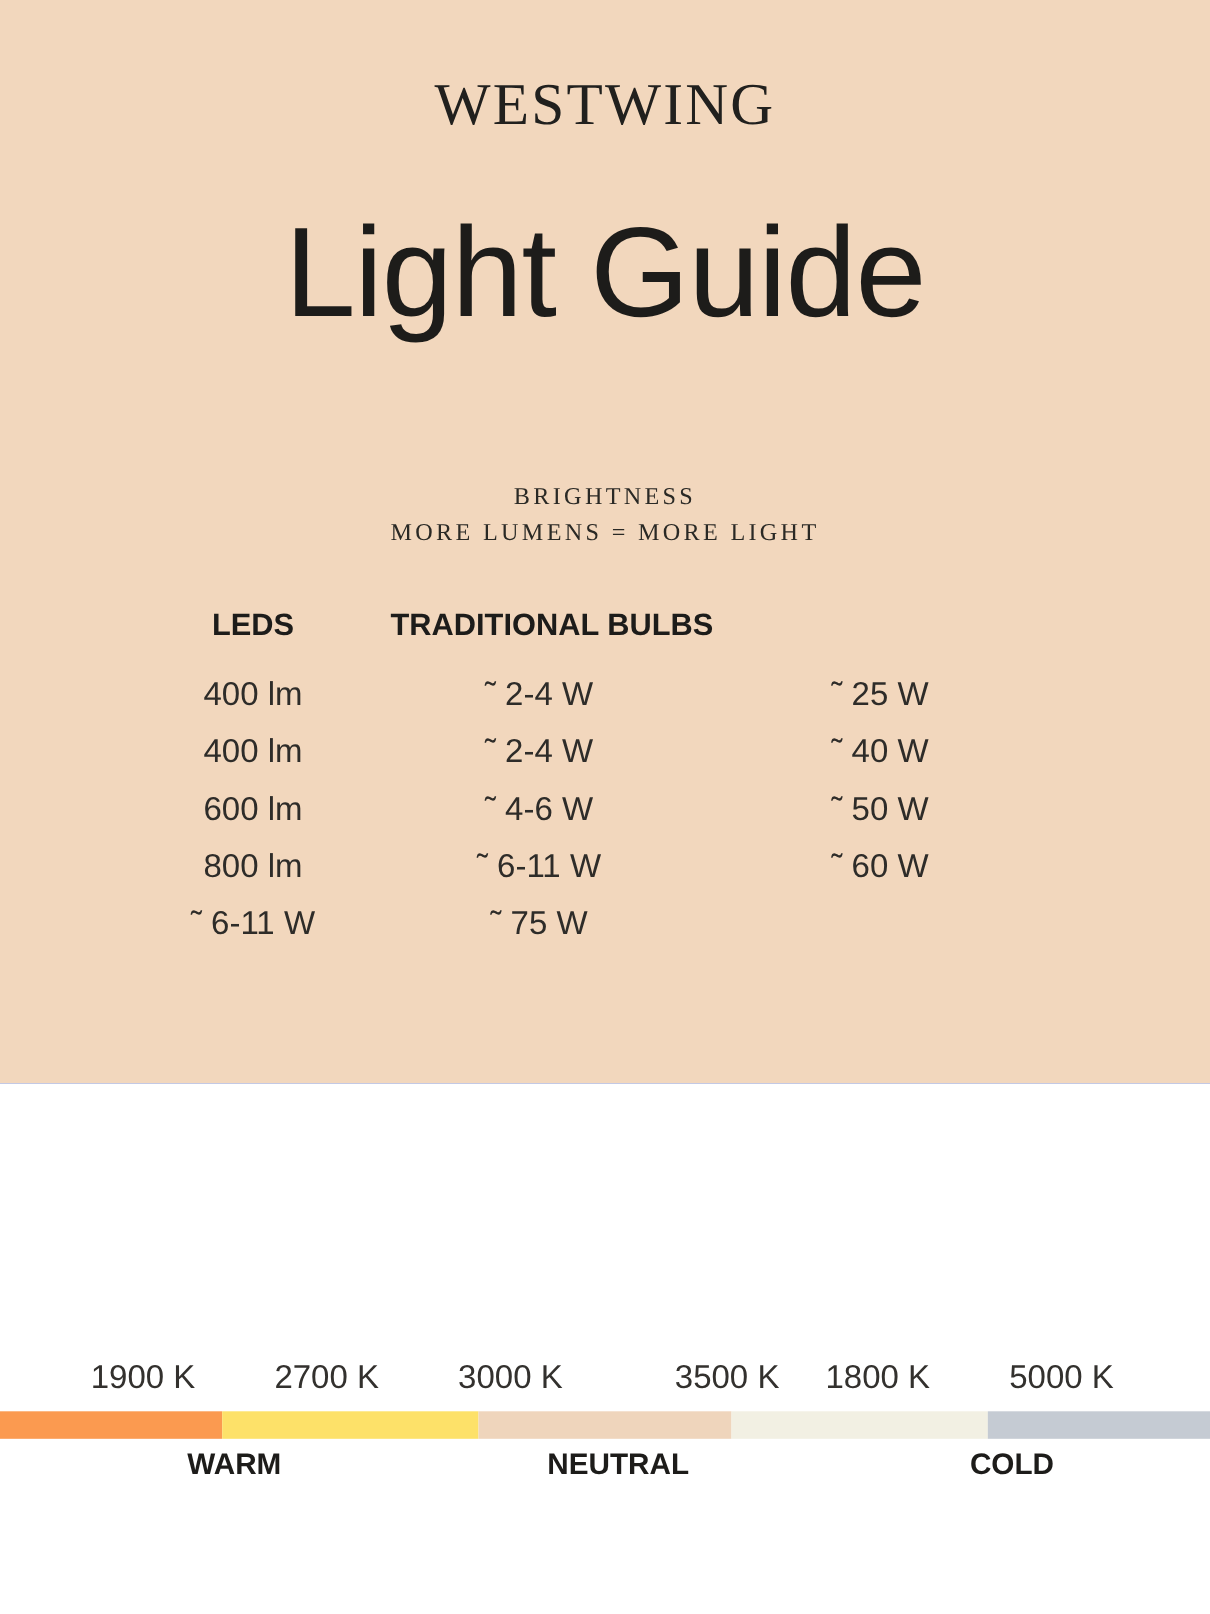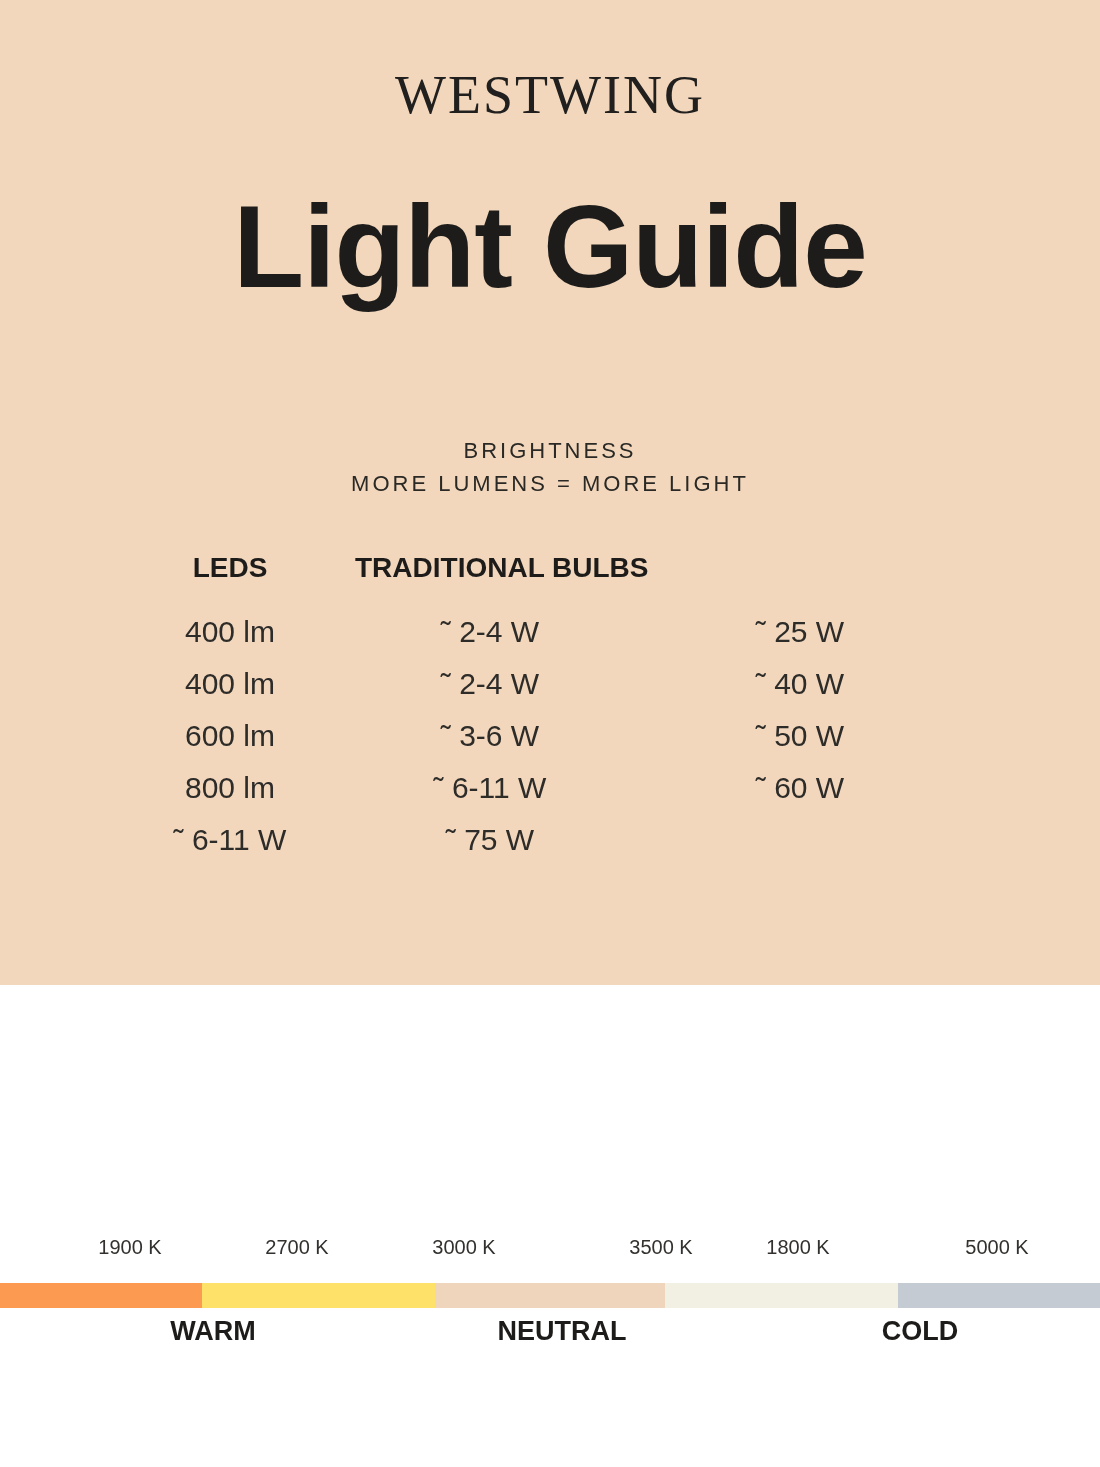--- a/index.html
+++ b/index.html
@@ -20,26 +20,26 @@
   }
   .logo{
     position:absolute; top:64px; left:0; width:100%;
     font-family:"Liberation Serif", serif;
     font-size:54px; font-weight:400; letter-spacing:2px;
     color:#21201e;
   }
   .title{
     position:absolute; top:180px; left:0; width:100%;
     margin:0;
-    font-size:116px; font-weight:700; letter-spacing:-1px;
+    font-size:116px; font-weight:400; letter-spacing:-1px;
     color:#1d1c1a;
   }
   .mono-block{
     position:absolute; left:0; width:100%;
-    font-family:Liberation Sans, sans-serif;
+    font-family:Liberation Serif, serif;
     font-size:22px; line-height:33px; letter-spacing:3px;
     color:#2a2925;
   }
   .mono-brightness{ top:434px; }
   
   .table{
     position:absolute; top:548px; left:105px; width:870px;
   }
   .t-row{
     display:grid;
@@ -58,28 +58,28 @@
   .cell{ text-align:center; }
   
   .color-section{
     position:absolute; top:985px; left:0;
     width:1100px; height:482px;
     background:#ffffff;
   }
   .kelvin-label{
     position:absolute; top:251px;
     transform:translateX(-50%);
-    font-size:20px; color:#33312e; white-space:nowrap;
+    font-size:30px; color:#33312e; white-space:nowrap;
   }
   .kelvin-label:nth-child(1){ left:130px; }
   .kelvin-label:nth-child(2){ left:297px; }
   .kelvin-label:nth-child(3){ left:464px;text-align:center; }
   .kelvin-label:nth-child(4){ left:631px;margin-left:30px; }
   .kelvin-label:nth-child(5){ left:798px; }
-  .kelvin-label:nth-child(6){ left:965px;margin-left:32px; }
+  .kelvin-label:nth-child(6){ left:965px; }
   .scale-bar{
     position:absolute; top:298px; left:0;
     width:1100px; height:25px;
     display:flex;
   }
   .seg-1{ width:202px; }
   .seg-2{ width:233px; }
   .seg-3{ width:230px; }
   .seg-4{ width:233px; }
   .seg-5{ width:202px; }
@@ -117,21 +117,21 @@
           <div class="cell">˜ 2-4 W</div>
           <div class="cell">˜ 25 W</div>
         </div>
         <div class="t-row">
           <div class="cell">400 lm</div>
           <div class="cell">˜ 2-4 W</div>
           <div class="cell">˜ 40 W</div>
         </div>
         <div class="t-row">
           <div class="cell">600 lm</div>
-          <div class="cell">˜ 3-6 W</div>
+          <div class="cell">˜ 4-6 W</div>
           <div class="cell">˜ 50 W</div>
         </div>
         <div class="t-row">
           <div class="cell">800 lm</div>
           <div class="cell">˜ 6-11 W</div>
           <div class="cell">˜ 60 W</div>
         </div>
         <div class="t-row">
           <div class="cell">˜ 6-11 W</div>
           <div class="cell">˜ 75 W</div>

